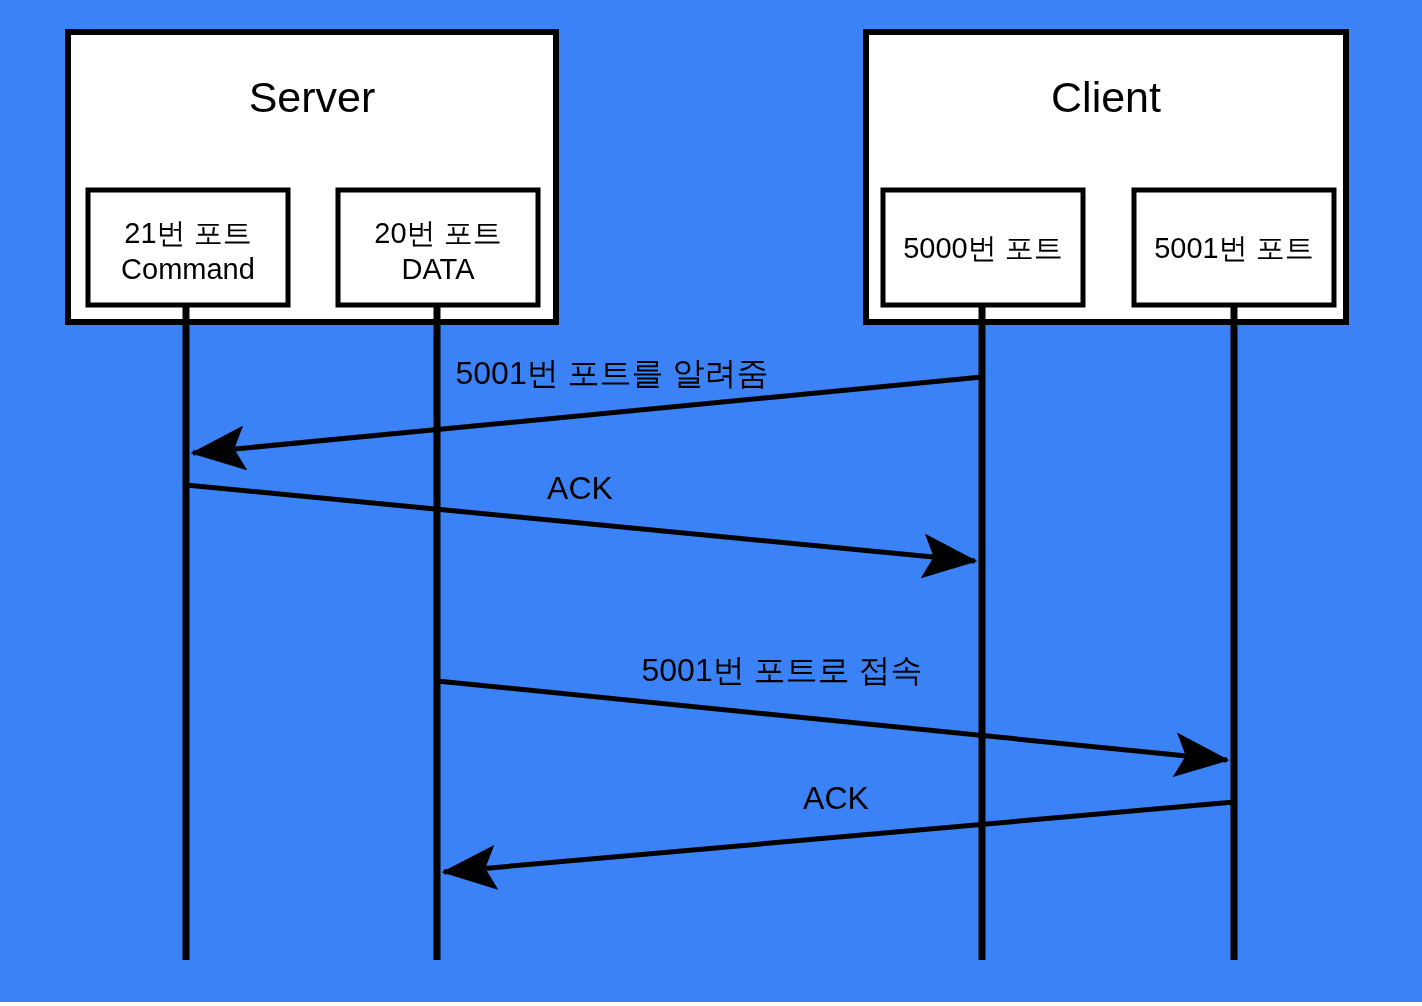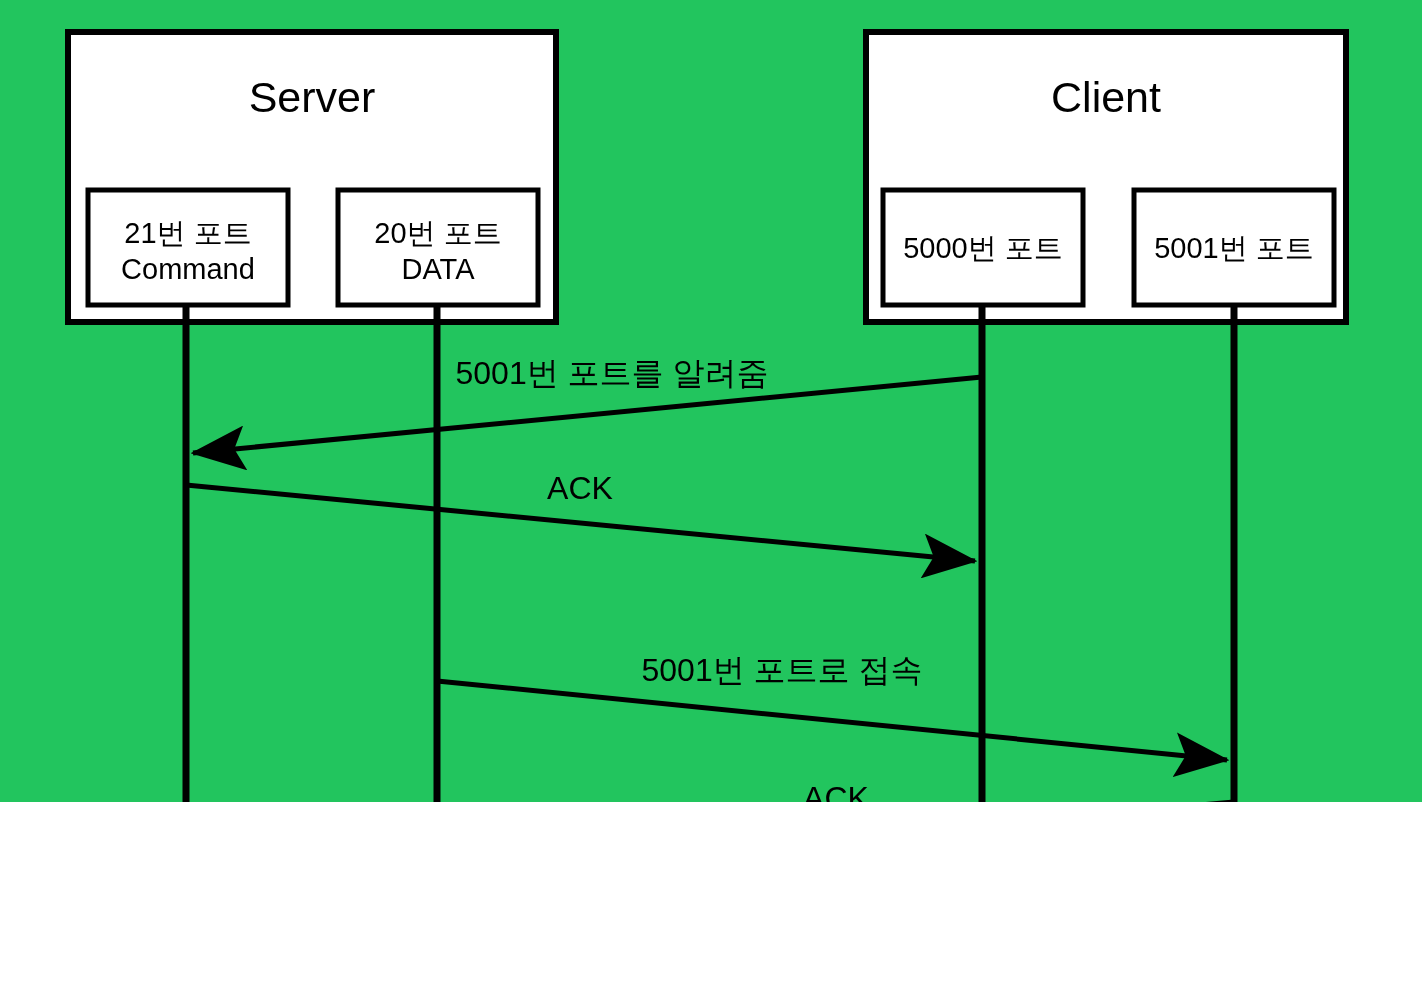--- a/index.html
+++ b/index.html
@@ -7,22 +7,22 @@
     padding: 0;
     background: #ffffff;
   }
   body {
     font-family: "Liberation Sans", sans-serif;
     color: #000000;
   }
   #canvas {
     position: relative;
     width: 1422px;
-    height: 802px;
-    background: #22c55e;
+    height: 1002px;
+    background: #3b82f6;
     overflow: hidden;
   }
   svg.diagram {
     position: absolute;
     left: 0;
     top: 0;
     width: 1422px;
     height: 1006px;
   }
   .node-box {

